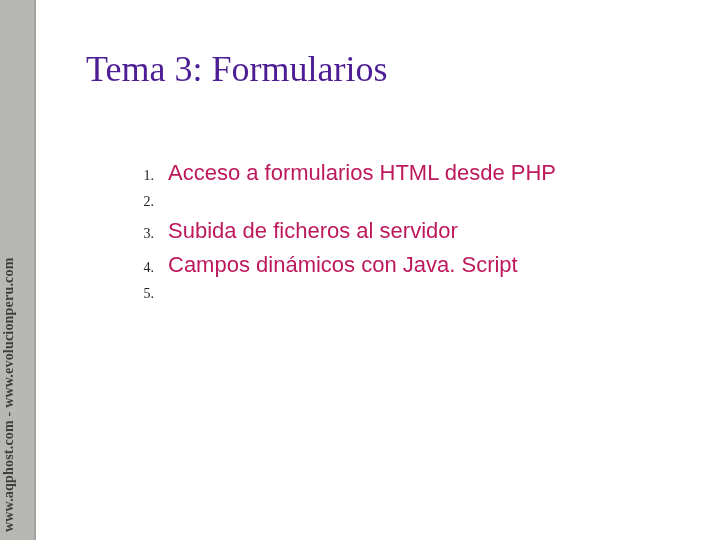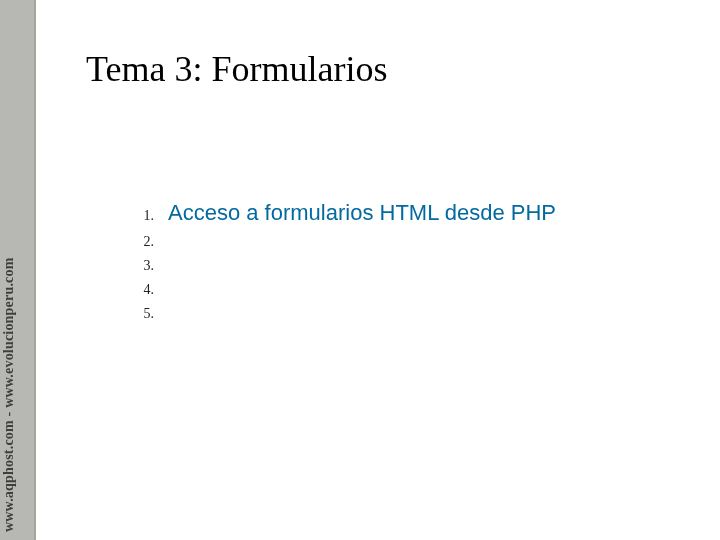--- a/index.html
+++ b/index.html
@@ -47,21 +47,21 @@
     font-size: 14px;
     letter-spacing: 0.2px;
     white-space: nowrap;
   }
   .title {
     position: absolute;
     left: 86px;
     top: 48px;
     font-family: 'Times New Roman', Times, serif;
     font-size: 36px;
-    color: #000000;
+    color: #4c1d95;
     font-weight: normal;
   }
   .list {
     position: absolute;
     left: 116px;
     top: 160px;
     right: 40px;
   }
   .item {
     display: flex;
@@ -72,22 +72,21 @@
     width: 38px;
     text-align: right;
     padding-right: 14px;
     font-family: 'Times New Roman', Times, serif;
     font-size: 14px;
     color: #222;
   }
   .txt {
     font-family: Arial, Helvetica, sans-serif;
     font-size: 22px;
-    color: #0369a1;
-    margin-top: 40px;
+    color: #be185d;
   }
 </style>
 </head>
 <body>
 
 <div class="slide">
 
   <div class="sidebar-strip">
     <div class="rotwrap">
       <div class="rot">www.aqphost.com - www.evolucionperu.com</div>
@@ -99,22 +98,24 @@
   <div class="list">
     <div class="item">
       <span class="num">1.</span>
       <span class="txt">Acceso a formularios HTML desde PHP</span>
     </div>
     <div class="item">
       <span class="num">2.</span>
     </div>
     <div class="item">
       <span class="num">3.</span>
+      <span class="txt">Subida de ficheros al servidor</span>
     </div>
     <div class="item">
       <span class="num">4.</span>
+      <span class="txt">Campos dinámicos con Java. Script</span>
     </div>
     <div class="item">
       <span class="num">5.</span>
     </div>
   </div>
 
 </div>
 
 </body></html>

